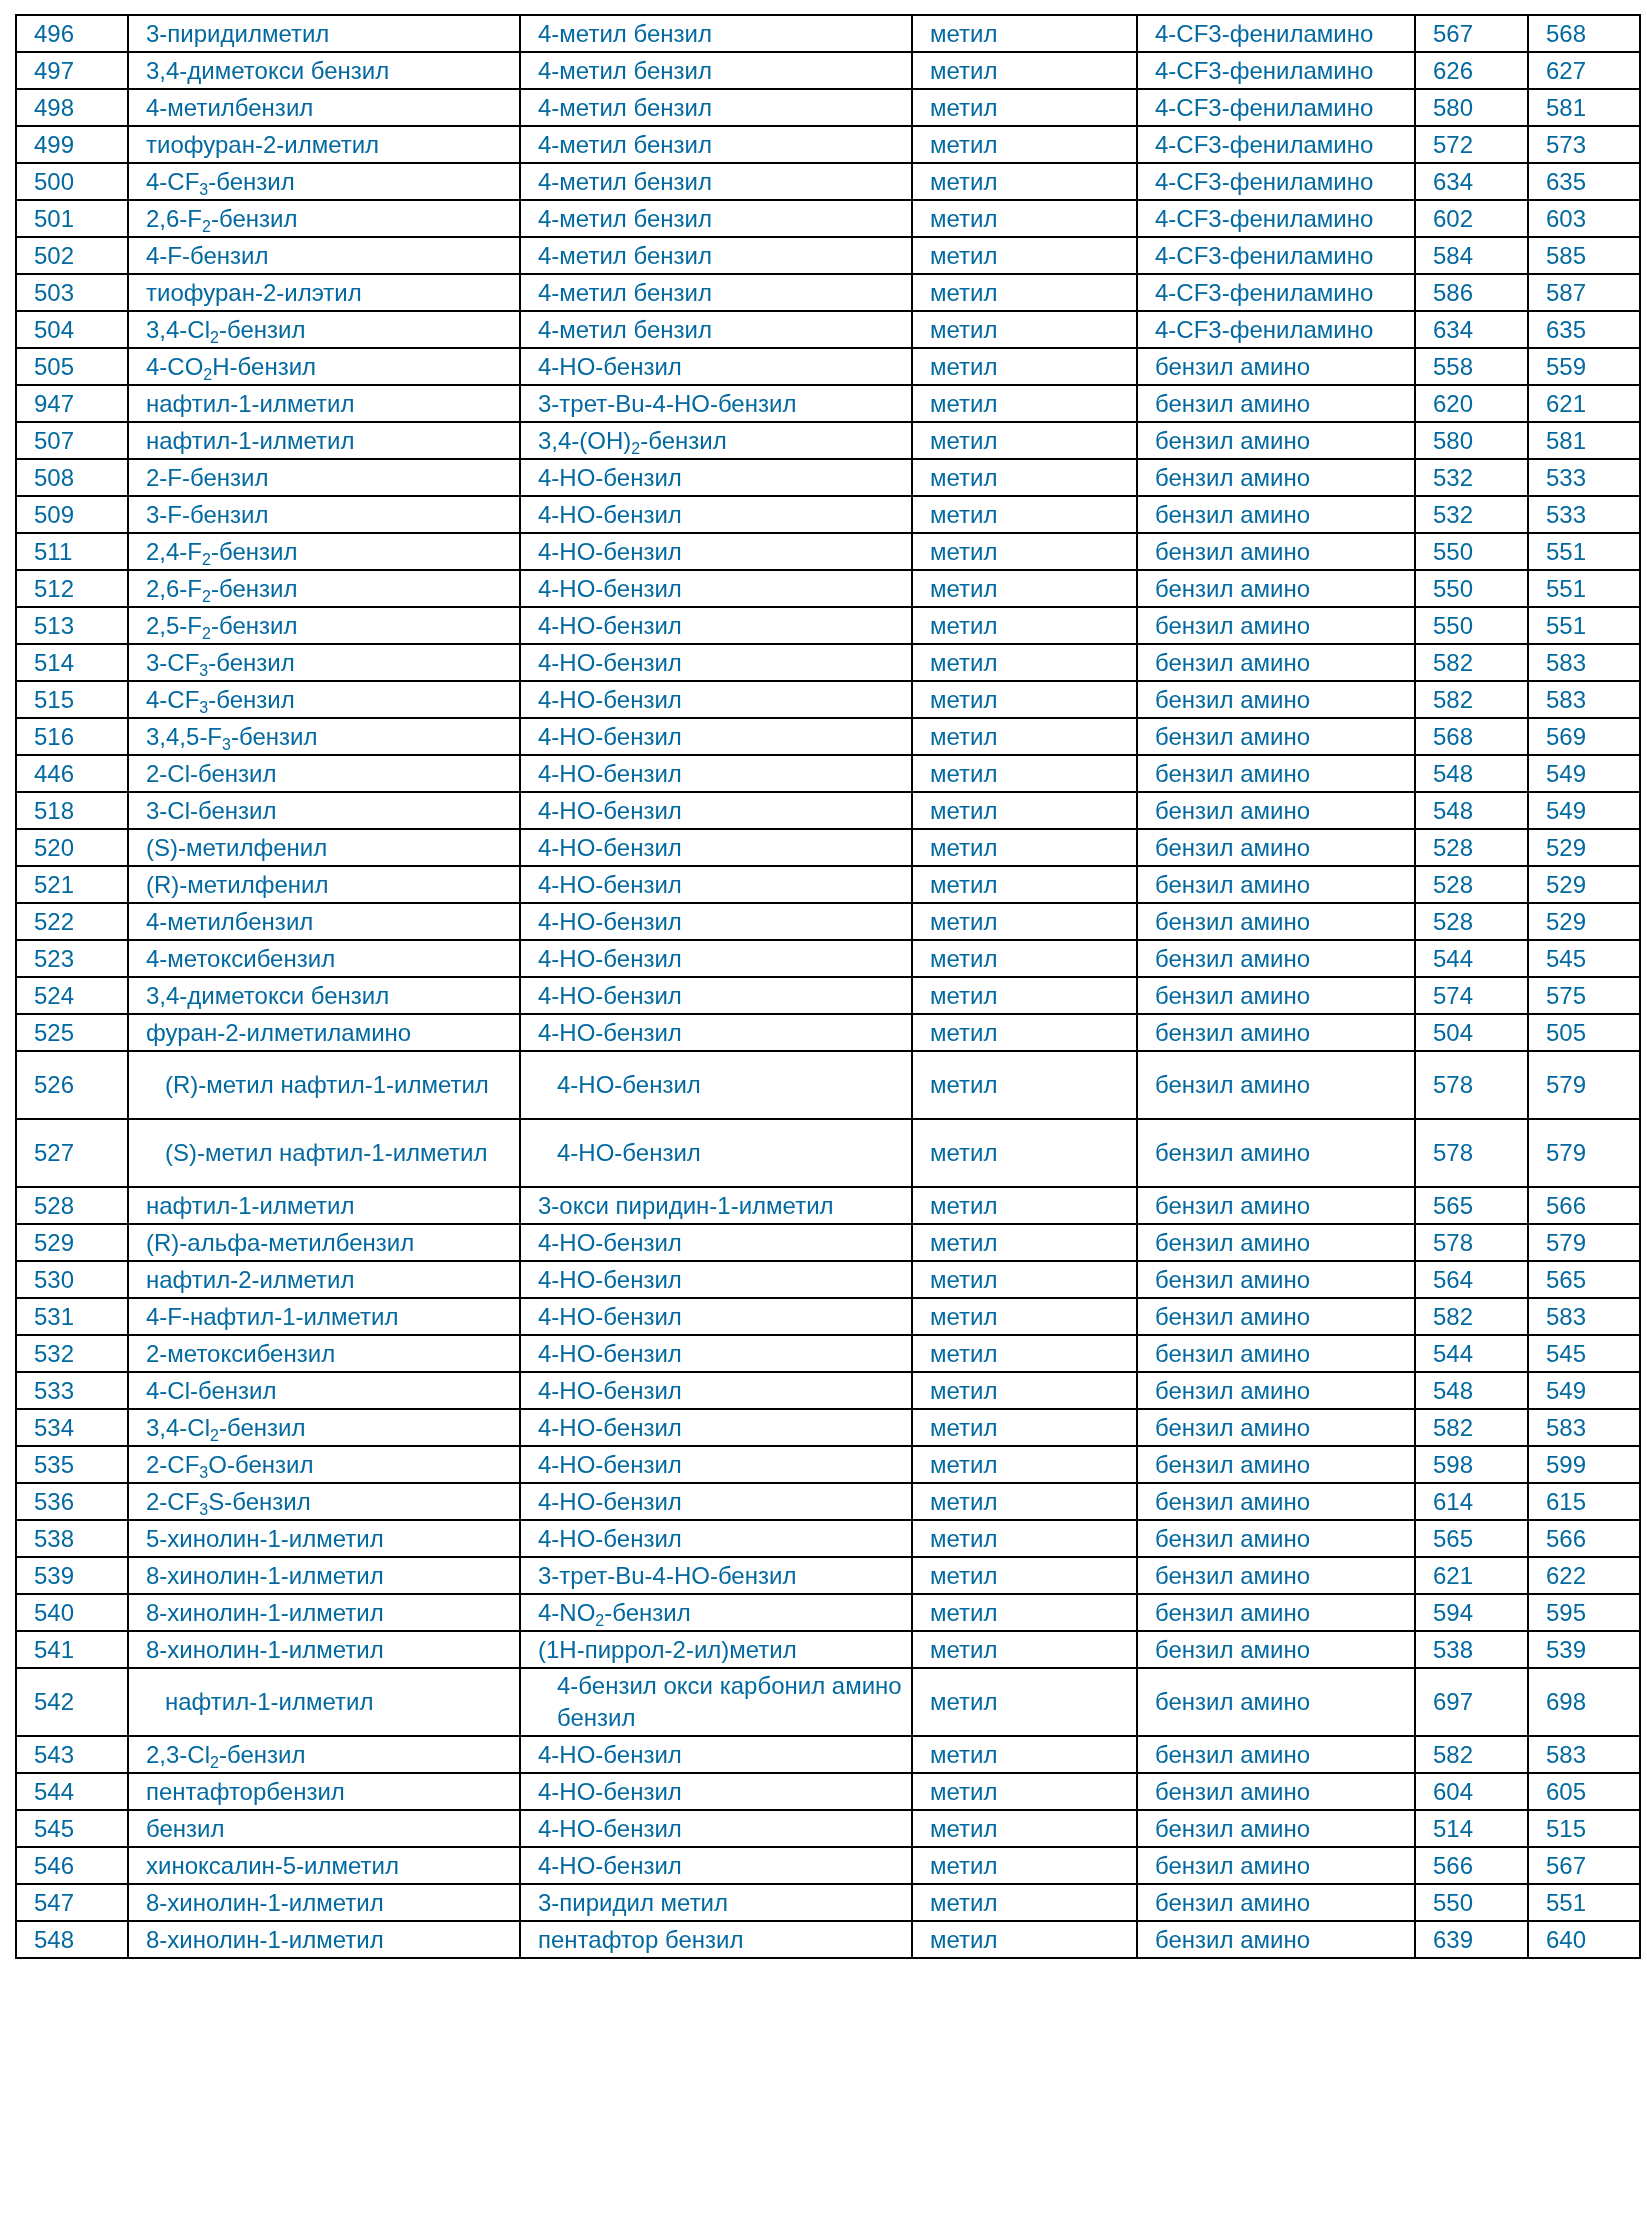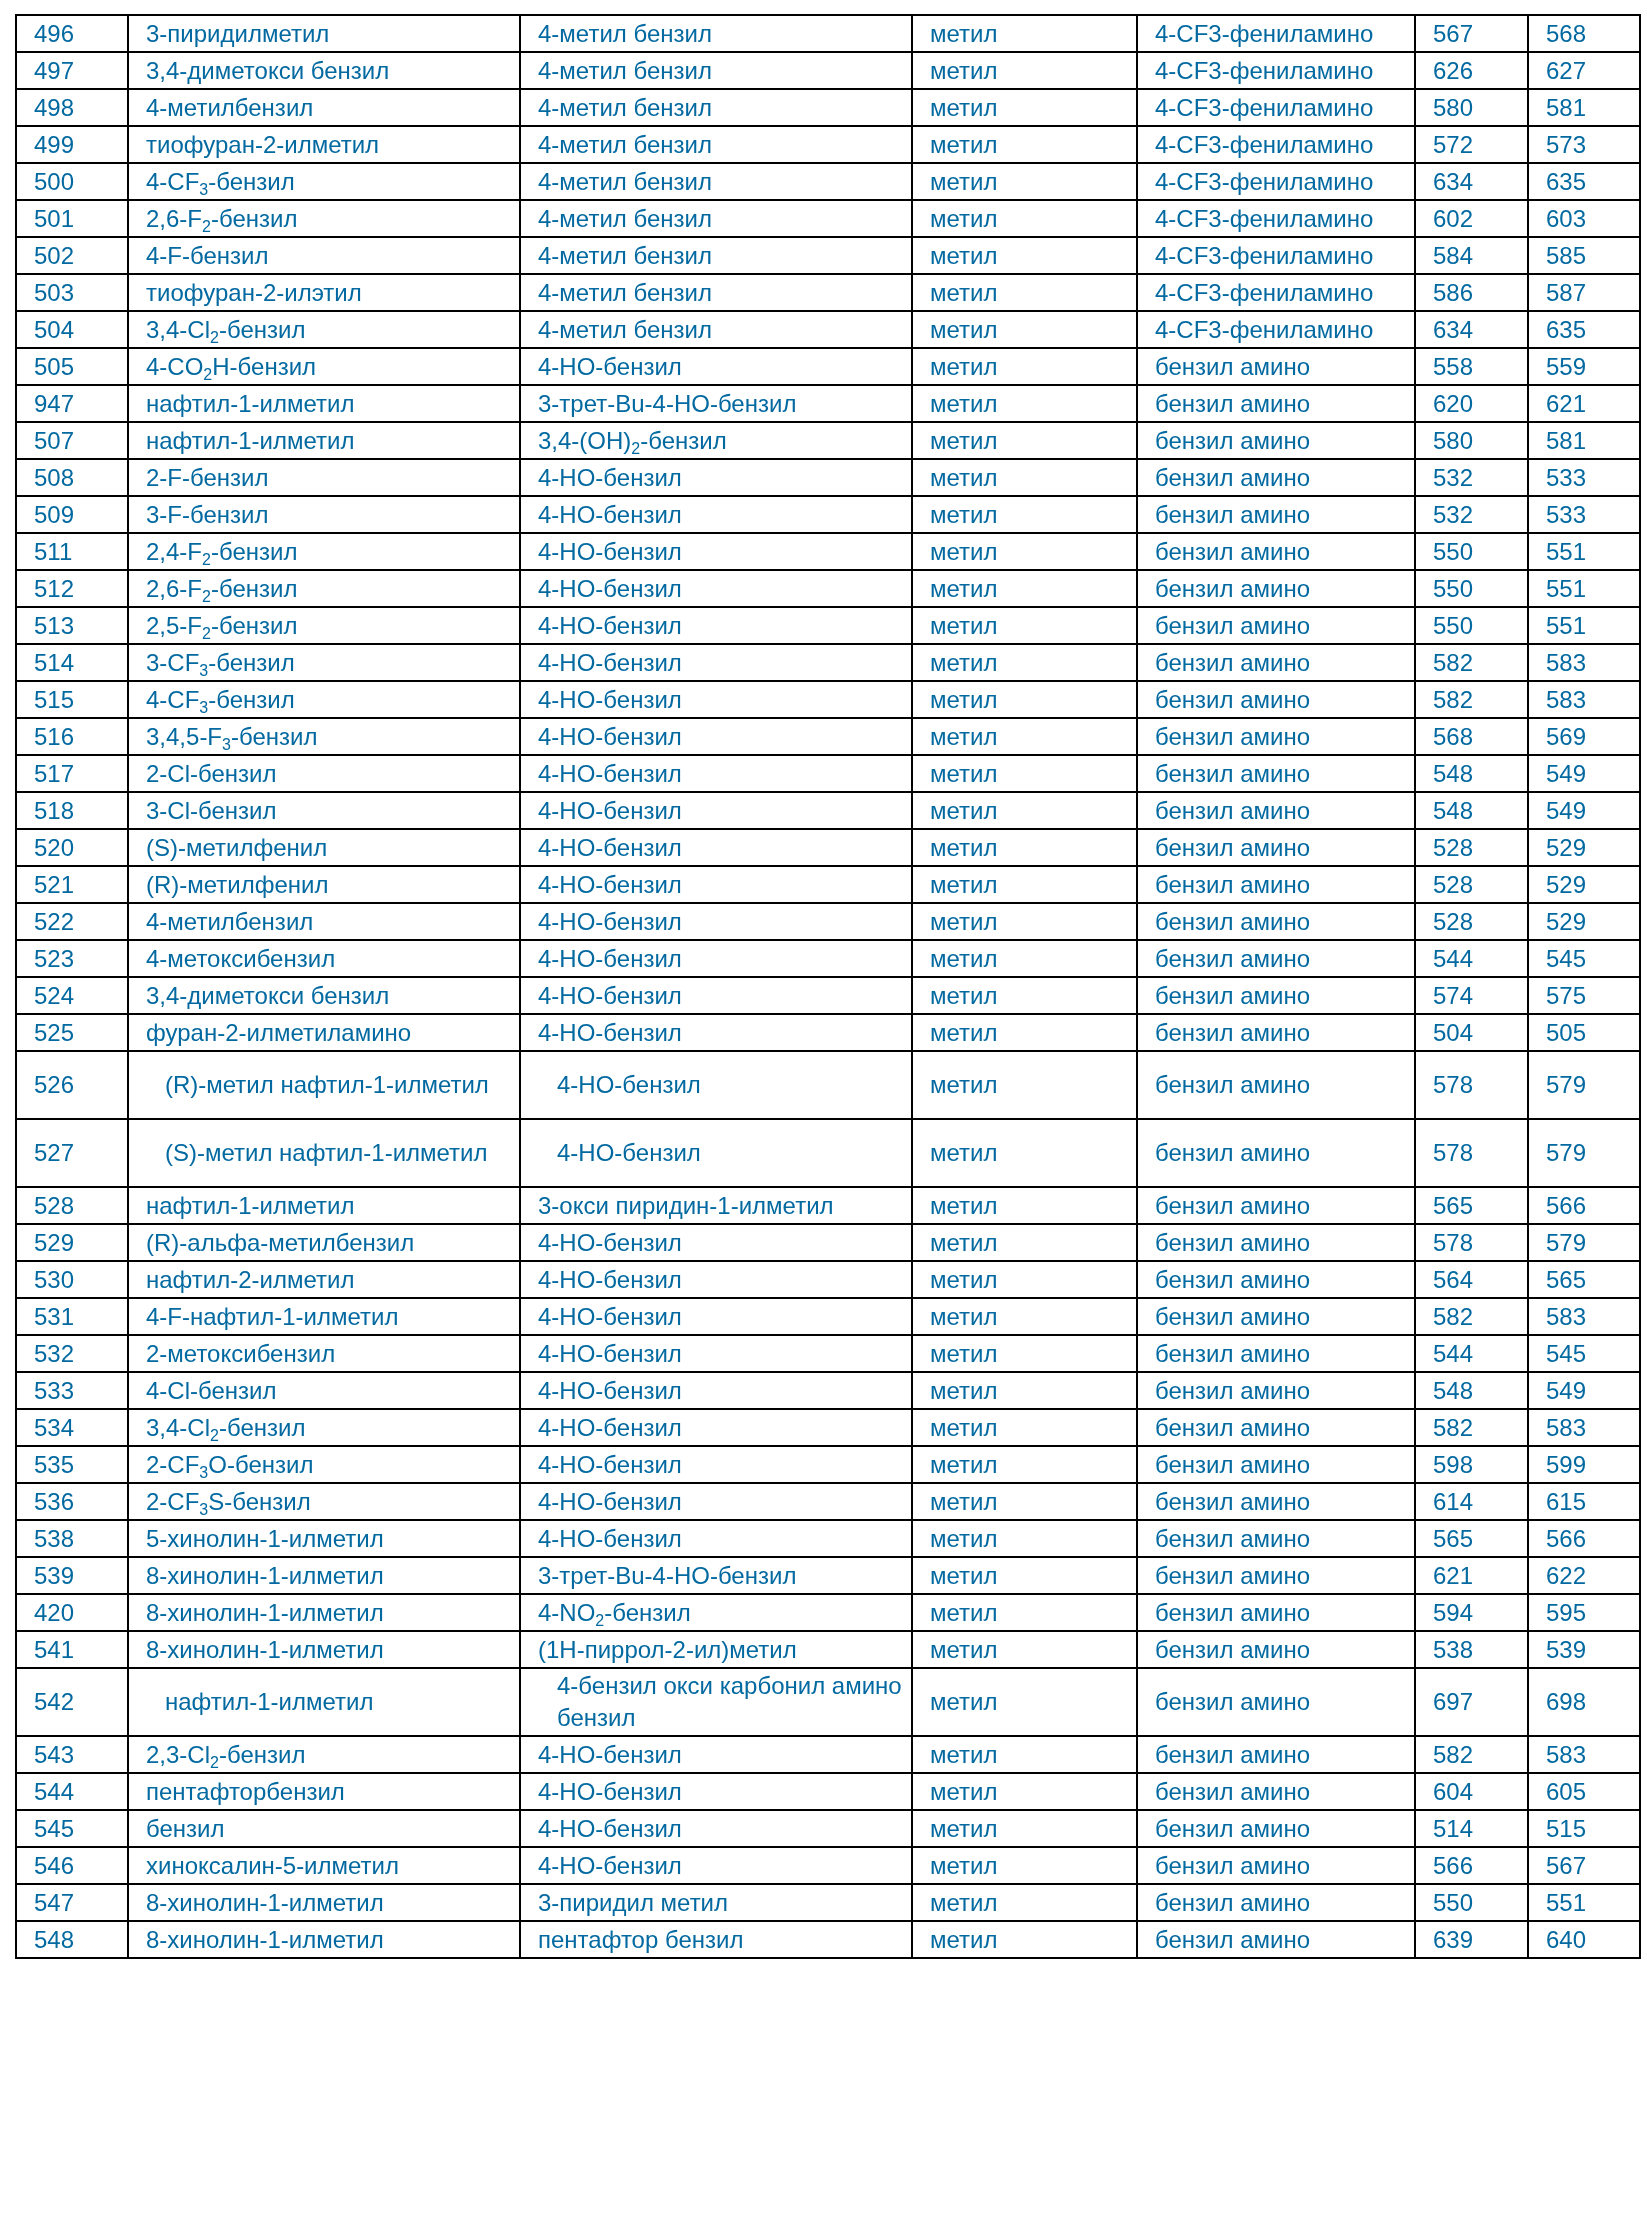--- a/index.html
+++ b/index.html
@@ -215,21 +215,21 @@
         <tr>
           <td>516</td>
           <td>3,4,5-F<sub>3</sub>-бензил</td>
           <td>4-HO-бензил</td>
           <td>метил</td>
           <td>бензил амино</td>
           <td>568</td>
           <td>569</td>
         </tr>
         <tr>
-          <td>517</td>
+          <td>446</td>
           <td>2-Cl-бензил</td>
           <td>4-HO-бензил</td>
           <td>метил</td>
           <td>бензил амино</td>
           <td>548</td>
           <td>549</td>
         </tr>
         <tr>
           <td>518</td>
           <td>3-Cl-бензил</td>
@@ -404,21 +404,21 @@
         <tr>
           <td>539</td>
           <td>8-хинолин-1-илметил</td>
           <td>3-трет-Bu-4-HO-бензил</td>
           <td>метил</td>
           <td>бензил амино</td>
           <td>621</td>
           <td>622</td>
         </tr>
         <tr>
-          <td>420</td>
+          <td>540</td>
           <td>8-хинолин-1-илметил</td>
           <td>4-NO<sub>2</sub>-бензил</td>
           <td>метил</td>
           <td>бензил амино</td>
           <td>594</td>
           <td>595</td>
         </tr>
         <tr>
           <td>541</td>
           <td>8-хинолин-1-илметил</td>

